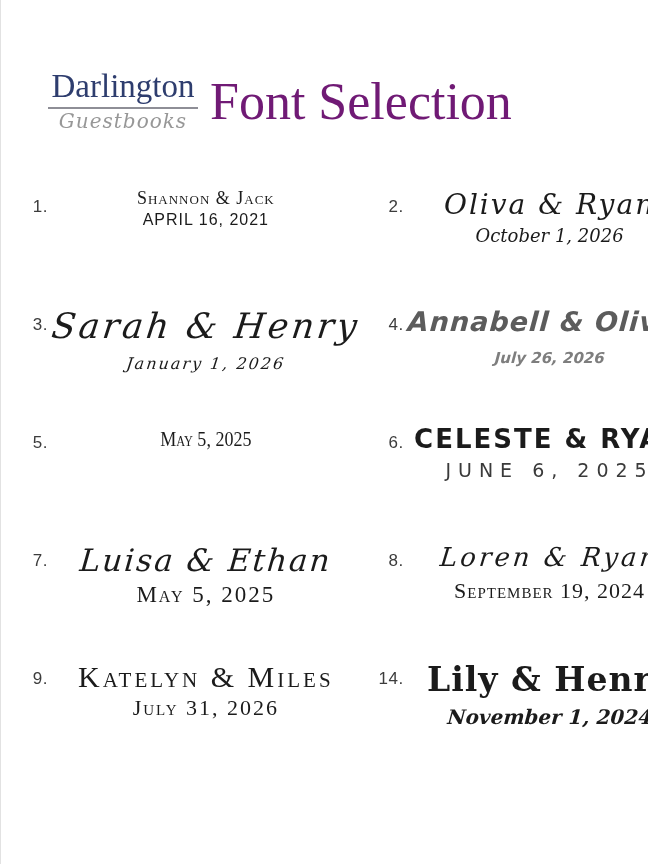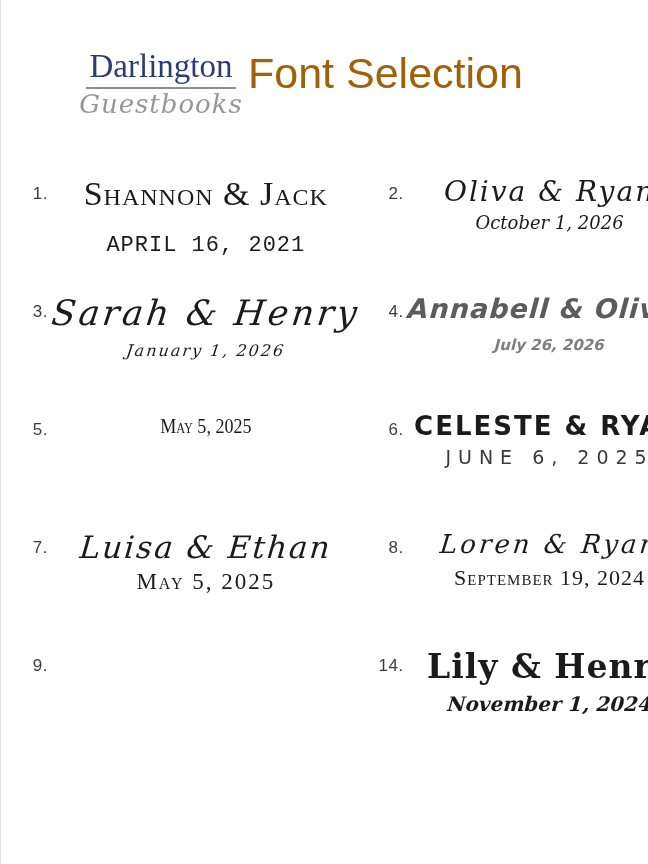--- a/index.html
+++ b/index.html
@@ -8,45 +8,46 @@
     font-family:"Liberation Serif",serif;
     color:#1b1b1b;
     box-shadow:inset 1px 0 0 #e2e2e2;
     overflow:hidden;
     position:relative;
   }
   .page{width:648px;height:864px;}
 
   
   .header{
-    display:flex;align-items:flex-start;
-    padding:50px 30px 0 86px;
+    display:flex;align-items:center;
+    padding:50px 30px 0 48px;
+    margin-top:20px;
   }
   .logo{display:flex;flex-direction:column;align-items:center;width:150px;flex:0 0 auto;}
   .logo-name{
     font-family:"Liberation Serif",serif;
     font-size:33px;line-height:1;
     color:#2e3d6e;
     letter-spacing:0px;
     padding-bottom:4px;
     border-bottom:2px solid #8e8e96;
     width:100%;text-align:center;
   }
   .logo-sub{
     font-family:"DejaVu Serif",serif;
     font-style:italic;
-    font-size:26px;line-height:1.1;
+    font-size:20px;line-height:1.1;
     color:#979797;
     margin-top:1px;
     letter-spacing:1px;
   }
   .title{
-    font-family:Liberation Sans, sans-serif;
-    font-size:43px;line-height:1;
-    color:#a16207;
+    font-family:Liberation Serif, serif;
+    font-size:52px;line-height:1;
+    color:#701a75;
     margin-left:12px;
     margin-top:2px;
     white-space:nowrap;
   }
 
   
   .grid{
     margin-top:46px;
     display:grid;
     grid-template-columns:1fr 1fr;
@@ -61,22 +62,22 @@
     font-size:17px;color:#3c3c3c;
     padding-top:9px;
     letter-spacing:0.5px;
   }
   .content{flex:1;text-align:center;padding:0 4px;}
   .name{white-space:nowrap;}
   .date{margin-top:2px;white-space:nowrap;}
 
   
   
-  .s1 .name{font-family:"Liberation Serif",serif;font-variant:small-caps;font-size:34px;letter-spacing:1px;}
-  .s1 .date{font-family:Liberation Mono, monospace;font-size:22px;letter-spacing:1px;margin-top:20px;}
+  .s1 .name{font-family:"Liberation Serif",serif;font-variant:small-caps;font-size:18px;letter-spacing:1px;}
+  .s1 .date{font-family:Liberation Sans, sans-serif;font-size:16px;letter-spacing:1px;margin-top:2px;}
 
   
   .s2 .name{font-family:"DejaVu Serif",serif;font-style:italic;font-size:28px;letter-spacing:2px;}
   .s2 .date{font-family:"DejaVu Serif",serif;font-style:italic;font-size:18px;margin-top:4px;}
 
   
   .s3 .name{font-family:"DejaVu Serif",serif;font-style:italic;font-size:35px;letter-spacing:3px;transform:skewX(-7deg);}
   .s3 .date{font-family:"DejaVu Serif",serif;font-style:italic;font-size:16px;letter-spacing:2px;transform:skewX(-7deg);margin-top:8px;}
 
   
@@ -180,20 +181,24 @@
     <div class="item s8">
       <div class="num">8.</div>
       <div class="content">
         <div class="name">Loren &amp; Ryan</div>
         <div class="date">September 19, 2024</div>
       </div>
     </div>
 
     <div class="item s9">
       <div class="num">9.</div>
+      <div class="content">
+        <div class="name">Katelyn &amp; Miles</div>
+        <div class="date">July 31, 2026</div>
+      </div>
     </div>
 
     <div class="item s10">
       <div class="num">14.</div>
       <div class="content">
         <div class="name">Lily &amp; Henry</div>
         <div class="date">November 1, 2024</div>
       </div>
     </div>
 

